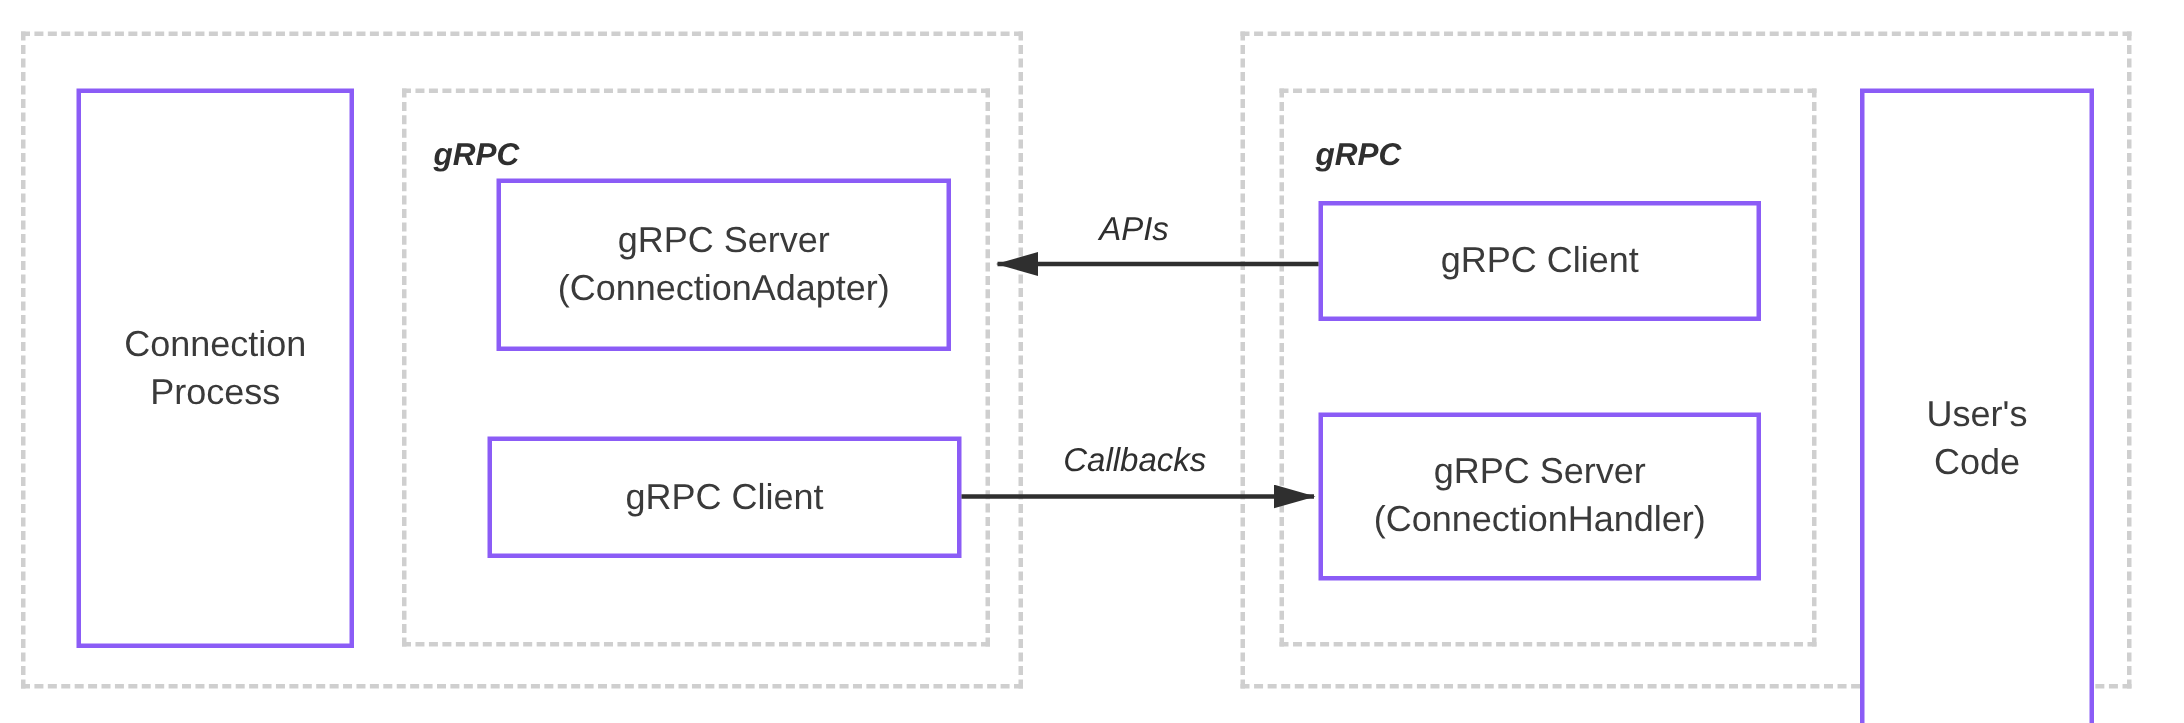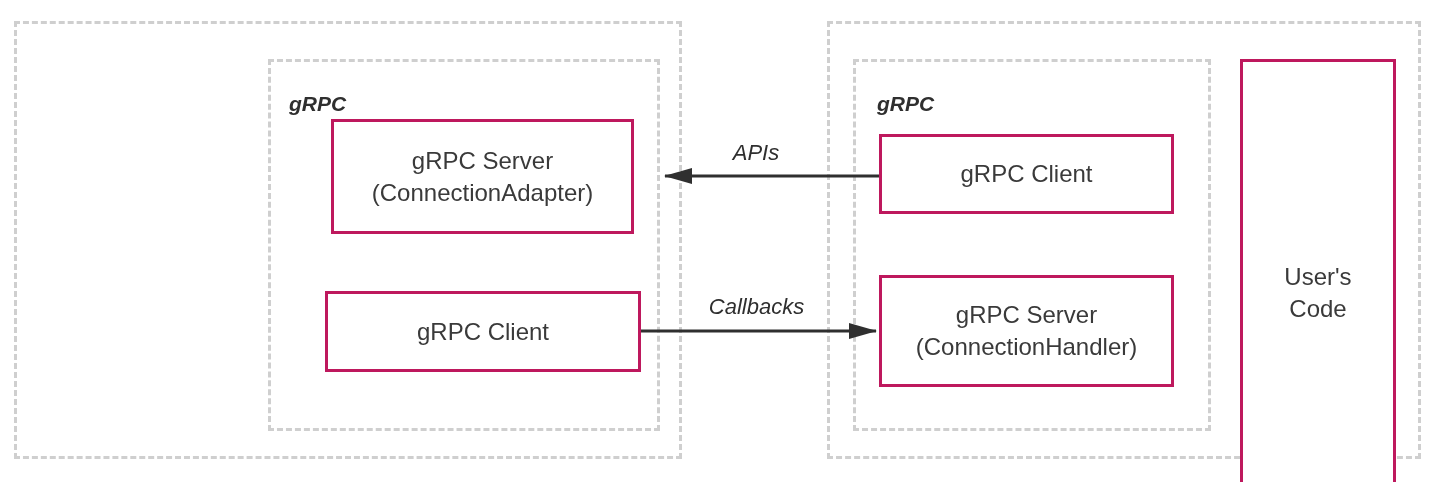--- a/index.html
+++ b/index.html
@@ -19,21 +19,21 @@
   .dashed-box {
     position: absolute;
     box-sizing: border-box;
     border: 3px dashed #cfcfcf;
     background: transparent;
   }
   
   .node {
     position: absolute;
     box-sizing: border-box;
-    border: 3px solid #be185d;
+    border: 3px solid #8b5cf6;
     background: #ffffff;
     display: flex;
     align-items: center;
     justify-content: center;
     text-align: center;
     color: #3a3a3a;
     font-size: 24px;
     line-height: 1.32;
     font-family: "Liberation Sans", sans-serif;
   }
@@ -83,20 +83,24 @@
   <div class="dashed-box" style="left:268px; top:59px; width:392px; height:372px;"></div>
 
   <div class="group-title" style="left:289px; top:76px;">gRPC</div>
 
   <div class="dashed-box" style="left:827px; top:21px; width:594px; height:438px;"></div>
 
   <div class="dashed-box" style="left:853px; top:59px; width:358px; height:372px;"></div>
 
   <div class="group-title" style="left:877px; top:76px;">gRPC</div>
 
+  <div class="node" style="left:51px; top:59px; width:185px; height:373px;">
+    <span class="node-text">Connection
+Process</span>
+  </div>
 
   <div class="node" style="left:331px; top:119px; width:303px; height:115px;">
     <span class="node-text">gRPC Server
 (ConnectionAdapter)</span>
   </div>
 
   <div class="node" style="left:325px; top:291px; width:316px; height:81px;">
     <span class="node-text">gRPC Client</span>
   </div>
 

